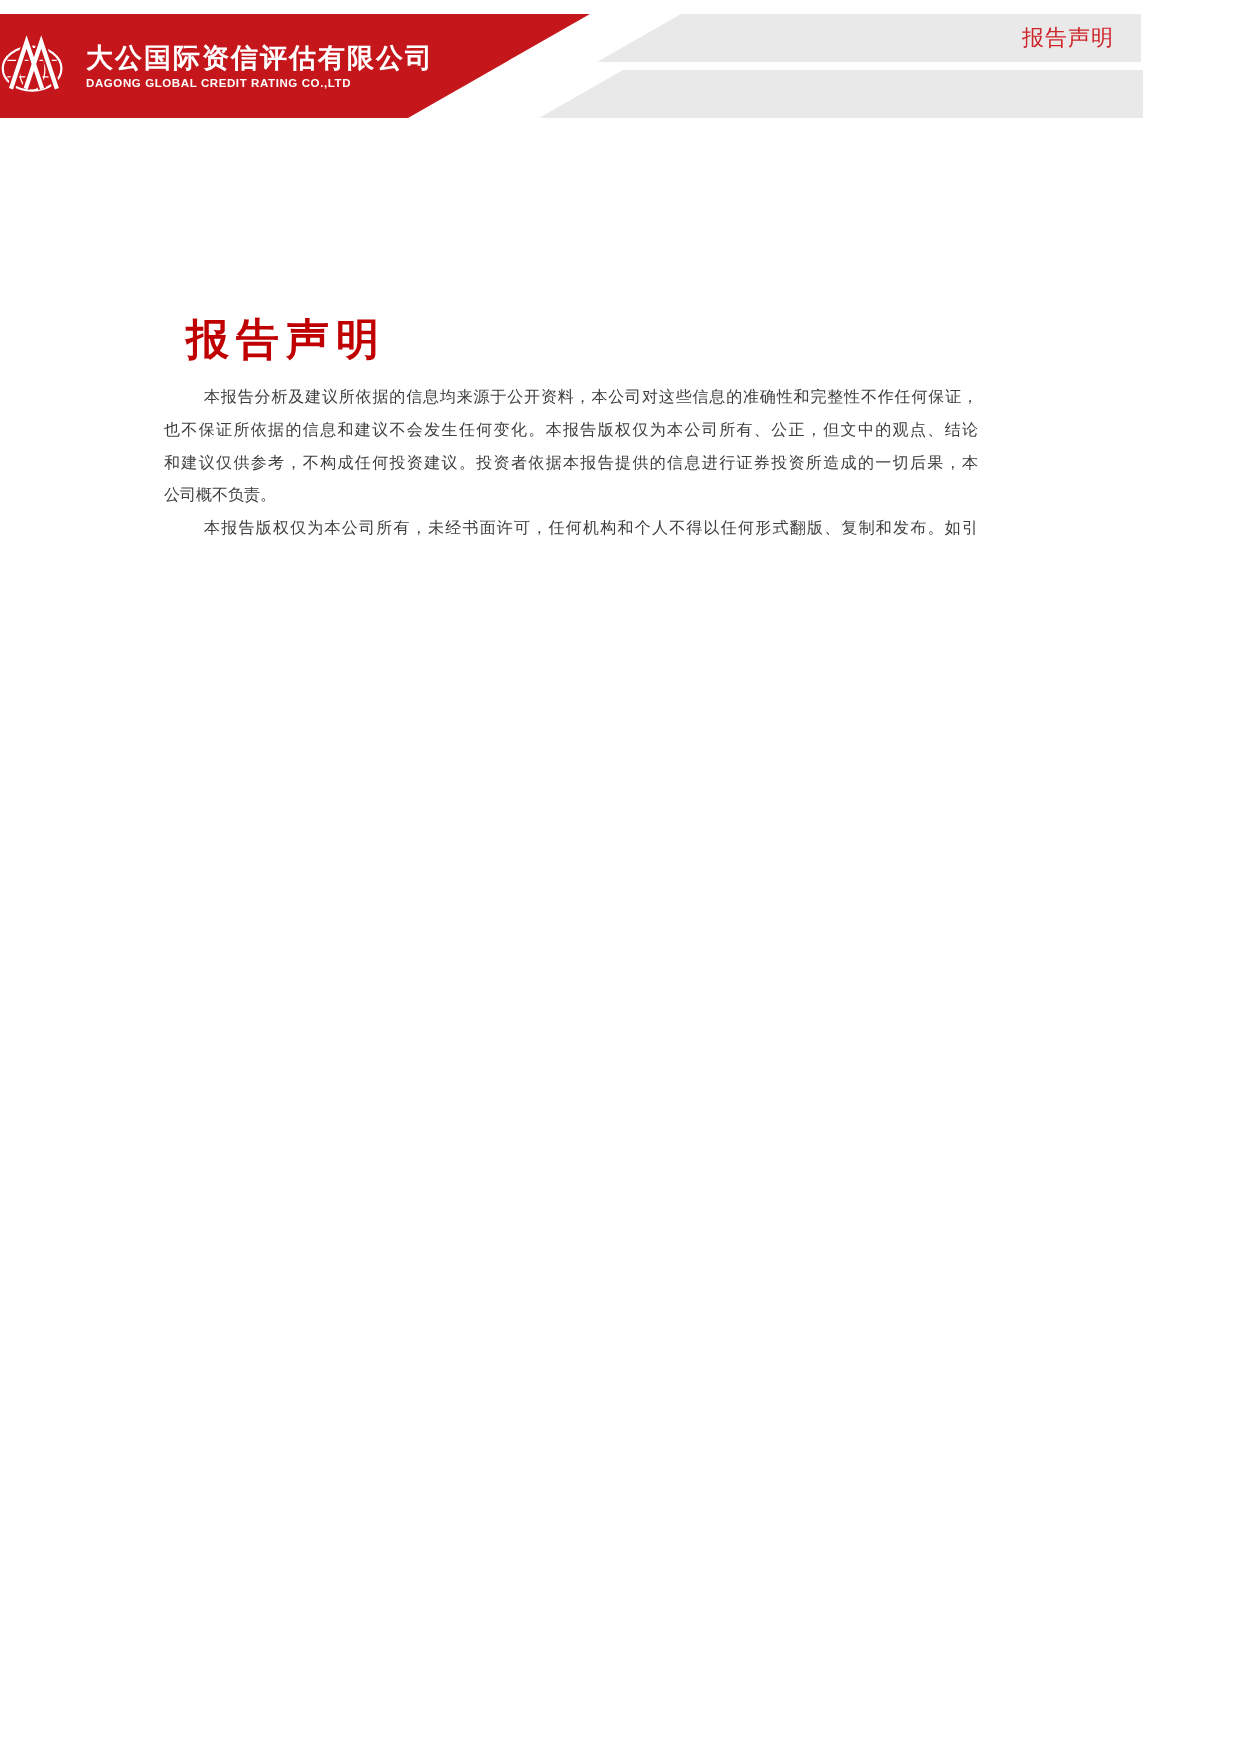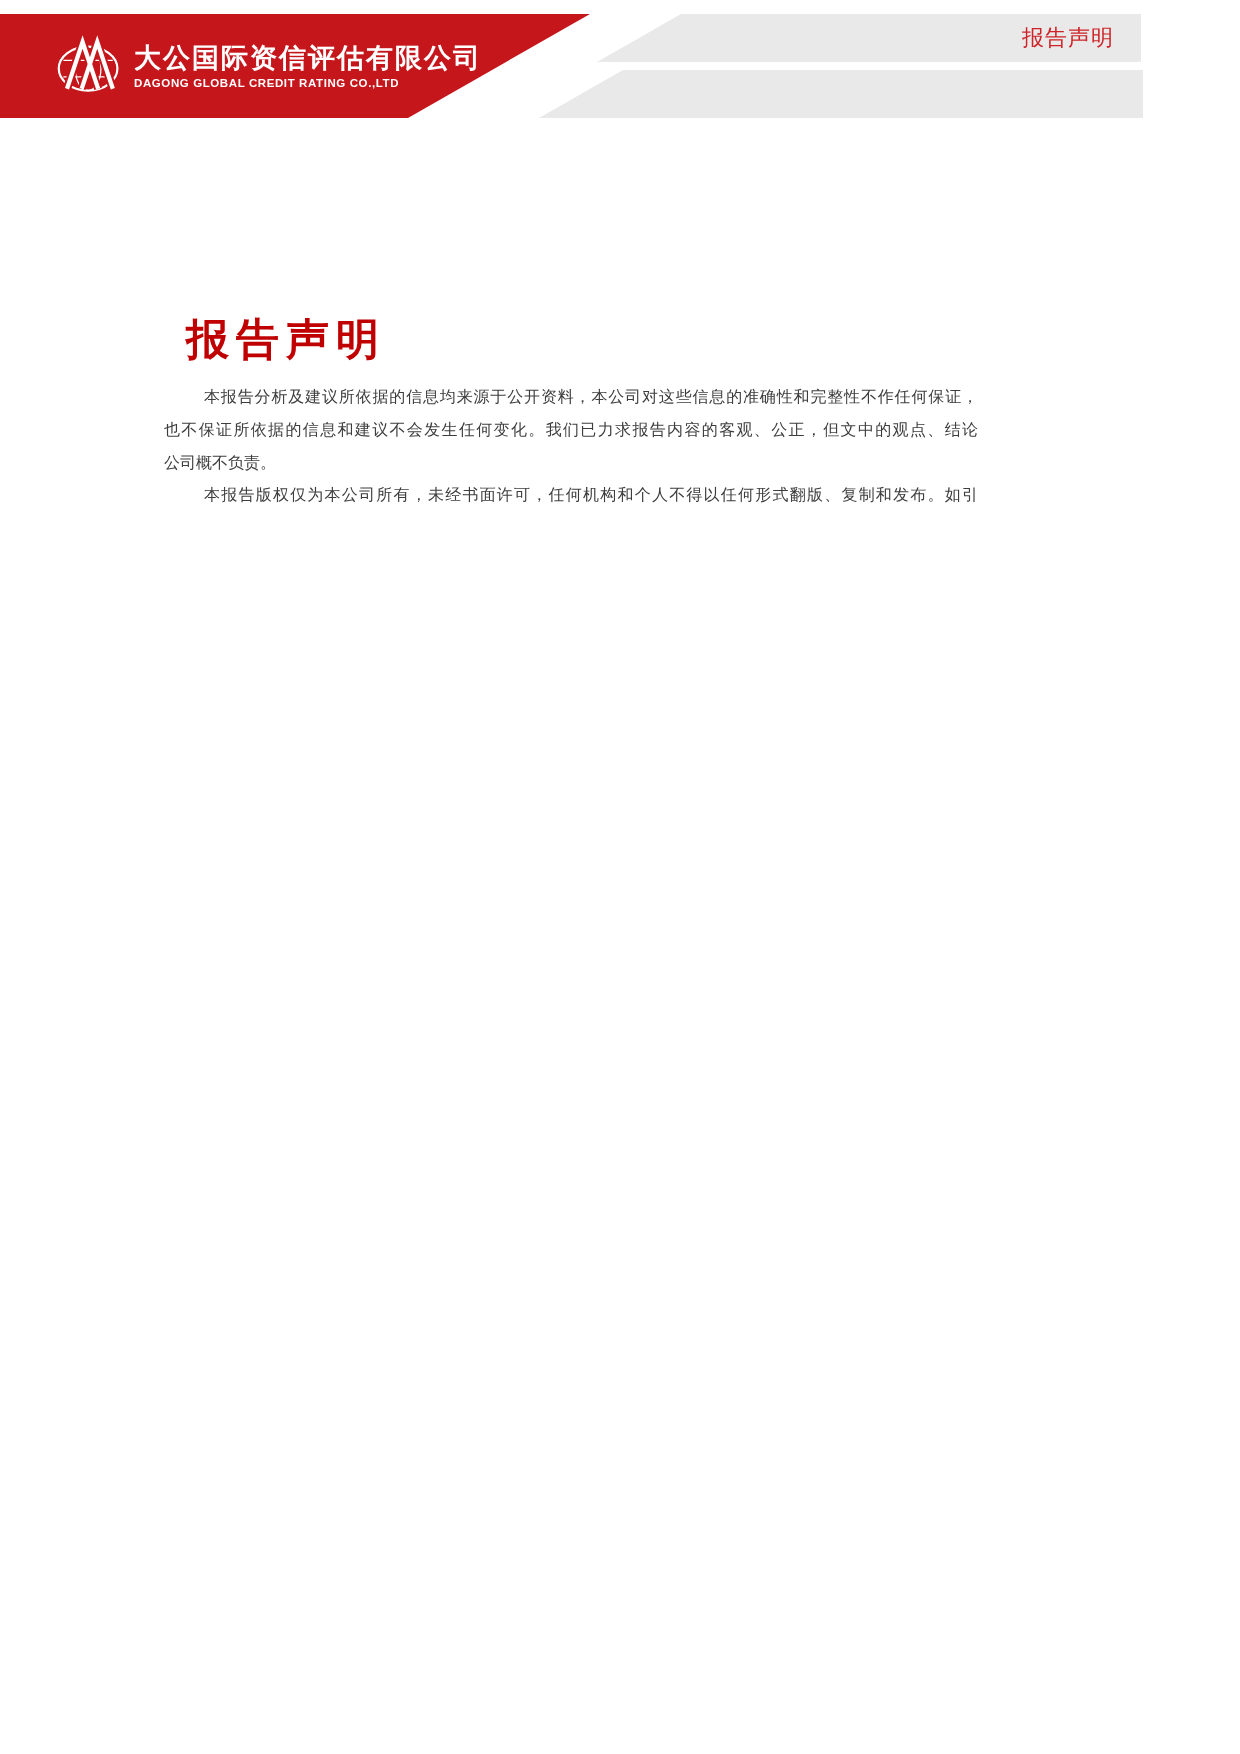--- a/index.html
+++ b/index.html
@@ -14,21 +14,21 @@
 
   
   .header { position: absolute; top: 0; left: 0; width: 1240px; height: 130px; }
 
   .red-banner {
     position: absolute; top: 14px; left: 0;
     width: 590px; height: 104px;
     background: var(--brand-red, #C5161C);
     clip-path: polygon(0 0, 590px 0, 408px 104px, 0 104px);
     display: flex; align-items: center;
-    padding-left: 56px; box-sizing: border-box;
+    box-sizing: border-box; gap: 8px;
   }
   .logo-wrap { width: 66px; height: 66px; flex: 0 0 auto; margin-right: 12px; }
   .brand-names { display: flex; flex-direction: column; }
   .company-zh {
     color: #ffffff; font-size: 27px; font-weight: bold;
     letter-spacing: 2px; line-height: 30px; white-space: nowrap;
   }
   .company-en {
     color: #ffffff; font-size: 11.5px; font-weight: bold;
     letter-spacing: 0.6px; margin-top: 4px; white-space: nowrap;
@@ -112,19 +112,20 @@
 
     <div class="band band2"></div>
 
   </div>
 
   <div class="main">
     <h1 class="doc-title">报告声明</h1>
 
     <div class="body-text">
       <p class="line jline indent">本报告分析及建议所依据的信息均来源于公开资料，本公司对这些信息的准确性和完整性不作任何保证，</p>
-      <p class="line jline">也不保证所依据的信息和建议不会发生任何变化。我们已力求报告内容的客观、公正，但文中的观点、结论</p>
+      <p class="line jline">也不保证所依据的信息和建议不会发生任何变化。本报告版权仅为本公司所有、公正，但文中的观点、结论</p>
+      <p class="line jline">和建议仅供参考，不构成任何投资建议。投资者依据本报告提供的信息进行证券投资所造成的一切后果，本</p>
       <p class="line">公司概不负责。</p>
       <p class="line jline indent">本报告版权仅为本公司所有，未经书面许可，任何机构和个人不得以任何形式翻版、复制和发布。如引</p>
     </div>
   </div>
 
 </div>
 
 </body></html>

